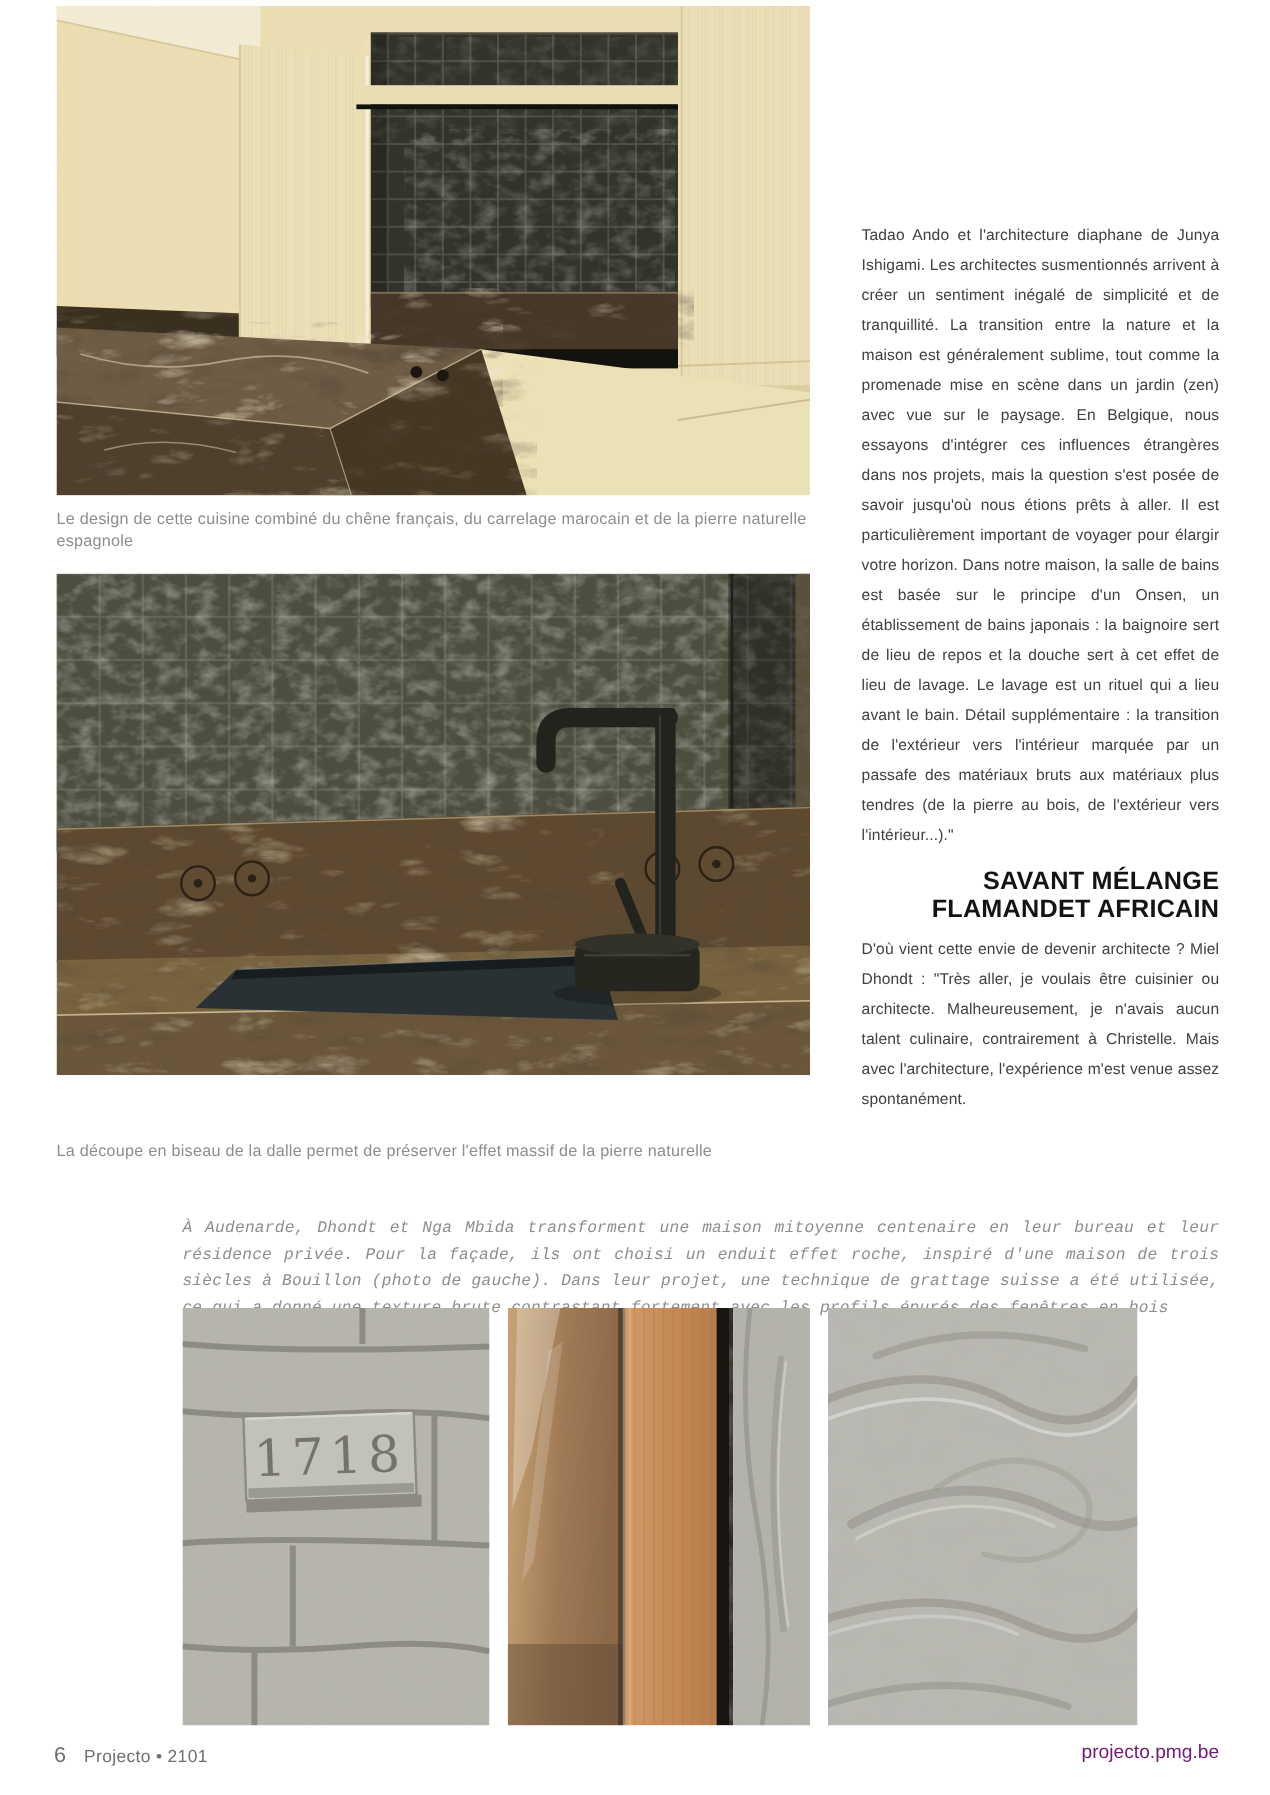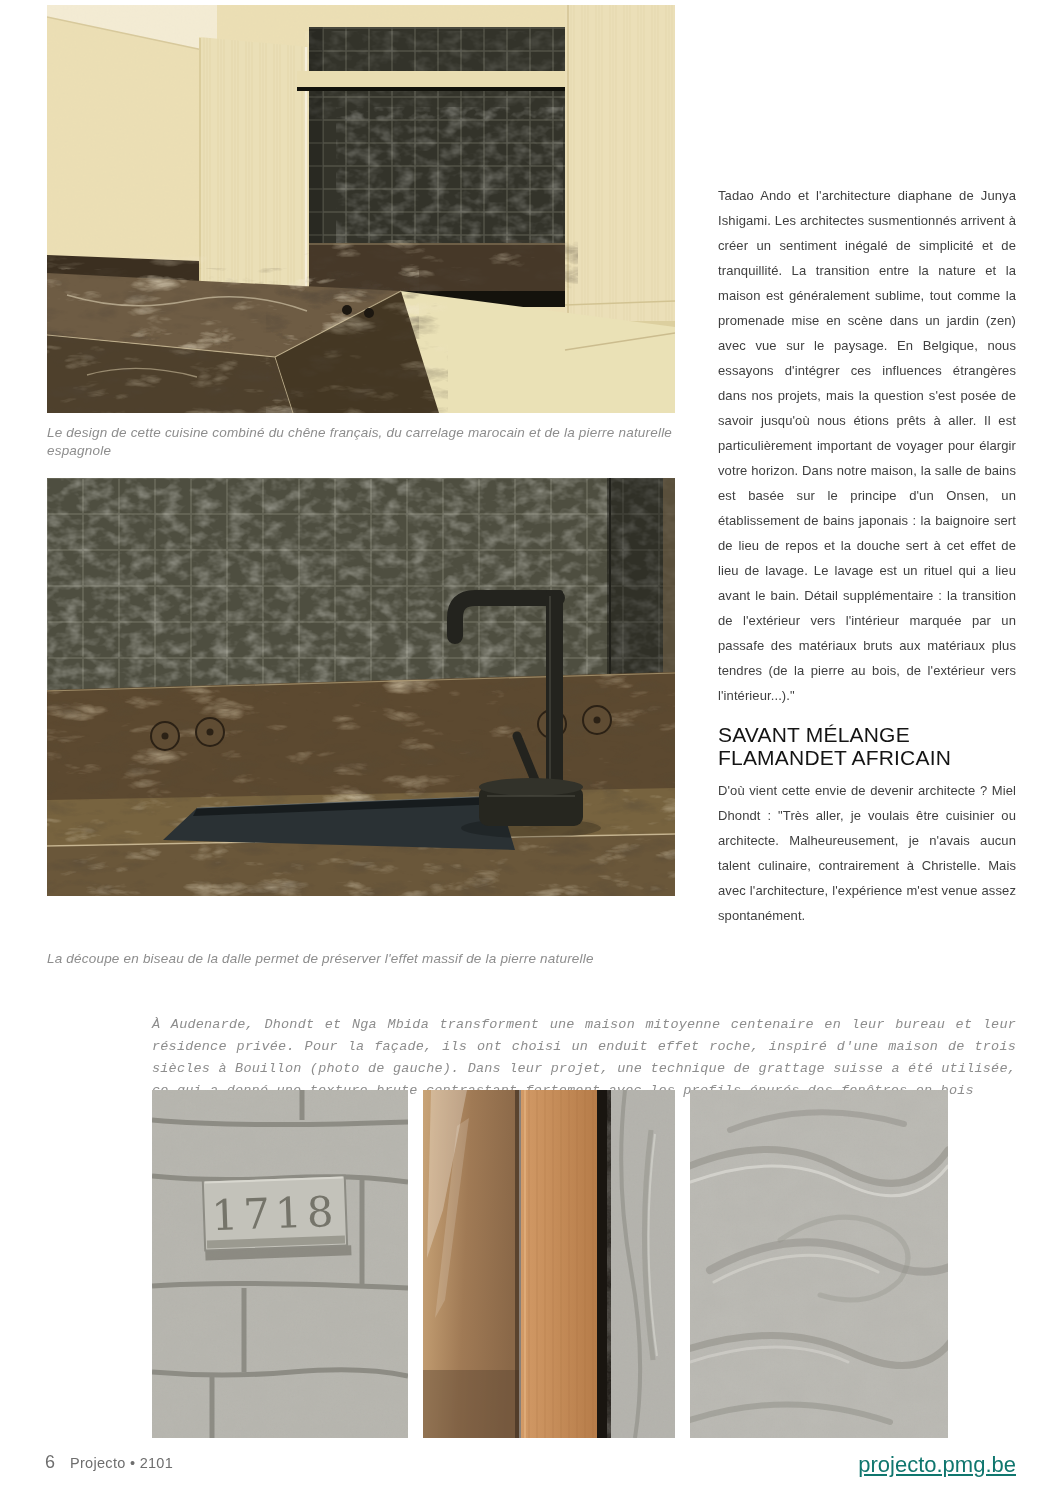--- a/index.html
+++ b/index.html
@@ -7,51 +7,51 @@
     position:relative;width:1058px;height:1496px;margin:0 auto;background:#ffffff;
     font-family:"Liberation Sans",sans-serif;overflow:hidden;
   }
   .photo{position:absolute;overflow:hidden;}
   .photo svg{display:block;width:100%;height:100%;}
   .photo-top{left:47px;top:5px;width:628px;height:408px;}
   .caption-top{left:47px;top:424px;width:628px;}
   .photo-middle{left:47px;top:478px;width:628px;height:418px;}
   .caption-middle{left:47px;top:950px;width:628px;}
   .caption{
-    position:absolute;font-size:13.5px;font-style:italic;color:#8d8d8d;
+    position:absolute;font-size:13.5px;color:#8d8d8d;
     line-height:18px;letter-spacing:0.2px;
   }
   .article-col{
     position:absolute;left:718px;top:183px;width:298px;color:#3f3f3f;
   }
   .article-col p{
     margin:0;font-size:13px;line-height:25px;text-align:justify;letter-spacing:0.1px;
   }
   .article-col h2{
     margin:14px 0 9px 0;font-size:21px;line-height:23px;color:#141414;
-    font-weight:normal;letter-spacing:0.2px;
+    font-weight:bold;letter-spacing:0.2px;text-align:right;
   }
   .article-col p + h2{margin-top:15px;}
   .caption-block{
     position:absolute;left:152px;top:1014px;width:864px;
     font-size:13.5px;font-style:italic;color:#8d8d8d;line-height:22px;
     text-align:justify;letter-spacing:0.2px;font-family:Liberation Mono, monospace;
   }
   .photo-a{left:152px;top:1090px;width:256px;height:348px;}
   .photo-b{left:423px;top:1090px;width:252px;height:348px;}
   .photo-c{left:690px;top:1090px;width:258px;height:348px;}
   .footer-left{
     position:absolute;left:45px;top:1452px;display:flex;align-items:baseline;gap:15px;
     color:#6e6e6e;
   }
   .footer-left .pageno{font-size:18px;}
   .footer-left .pub{font-size:14.5px;letter-spacing:0.3px;text-align:center;}
   .footer-right{
-    position:absolute;right:42px;top:1452px;font-size:22px;color:#0f766e;
-    text-decoration:underline;cursor:pointer;
+    position:absolute;right:42px;top:1452px;font-size:16px;color:#701a75;
+    cursor:pointer;
   }
 </style>
 </head>
 <body>
 
 <div class="page">
 
   <div class="photo photo-top">
     <svg viewBox="0 0 628 408" preserveAspectRatio="none">
       <defs>

